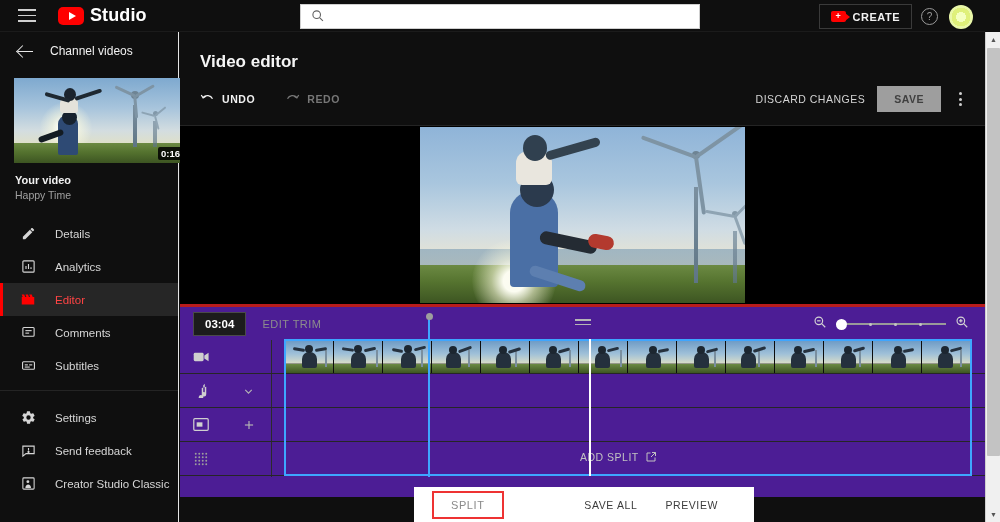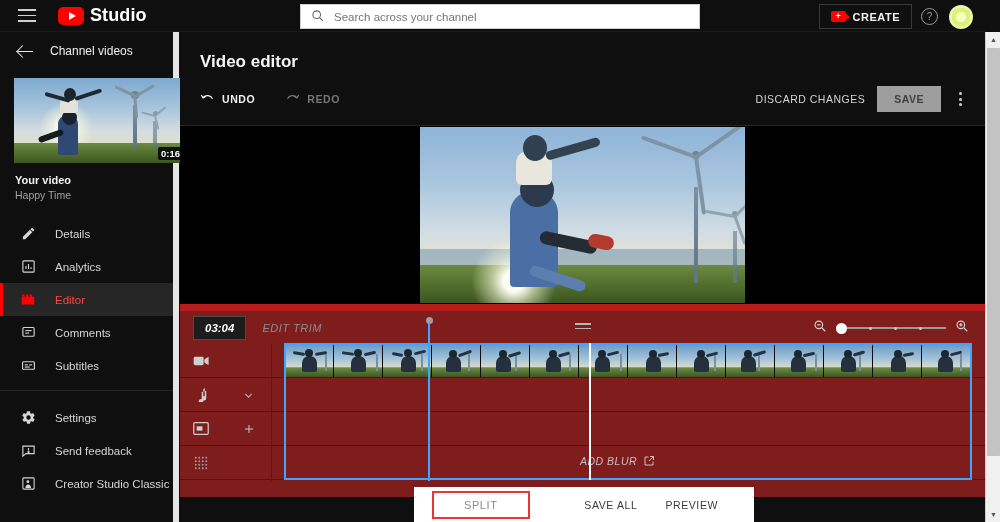--- a/index.html
+++ b/index.html
@@ -50,21 +50,21 @@
   .create-label { color:#f1f1f1; font-size:11px; font-weight:bold; letter-spacing:.5px; }
   .help-ic { position:absolute; right:47px; top:8px; width:17px; height:17px;
     border:1.4px solid #9a9a9a; border-radius:50%; color:#9a9a9a; font-size:10px;
     display:flex; align-items:center; justify-content:center; cursor:pointer; }
   .avatar { position:absolute; right:12px; top:5px; width:24px; height:24px;
     border-radius:50%; background: radial-gradient(circle at 50% 50%, #f4ffc0 0 30%, #dff07a 30% 55%, #e9f7a8 55% 75%, #cfe46a 75% 100%);
     cursor:pointer; }
 
   
   .sidebar { position:absolute; top:32px; left:0; width:179px; height:490px;
-    background:#0f0f0f; border-right:6px solid #e5e5e5; }
+    background:#0f0f0f; border-right:1px solid #e5e5e5; }
   .back-row { display:flex; align-items:center; height:38px; padding-left:18px; cursor:pointer; }
   .back-arrow { width:16px; height:16px; position:relative; }
   .back-arrow::before { content:""; position:absolute; left:0; top:7.5px; width:15px; height:1.5px; background:#e8e8e8; }
   .back-arrow::after { content:""; position:absolute; left:0; top:3.5px; width:8px; height:8px;
     border-left:1.5px solid #e8e8e8; border-bottom:1.5px solid #e8e8e8; transform:rotate(45deg); }
   .back-label { color:#f1f1f1; font-size:12px; margin-left:16px; }
 
   .thumb { position:relative; margin:8px 14px 0 14px; width:172px; height:85px;
     overflow:hidden; background:#101820; }
   .thumb-badge { position:absolute; right:3px; bottom:3px; background:rgba(0,0,0,.85);
@@ -132,22 +132,22 @@
   .shoe { position:absolute; left:168px; bottom:54px; width:26px; height:14px;
     background:#b33a2e; border-radius:7px; transform:rotate(10deg); }
   .adult-arm { position:absolute; left:110px; bottom:28px; width:58px; height:11px;
     background:#5d7fb0; border-radius:6px; transform:rotate(18deg); transform-origin:left center; }
   .turbine { position:absolute; }
   .t-mast { position:absolute; bottom:0; width:4px; background:linear-gradient(to bottom,#7b90a0,#5e7585); left:50%; margin-left:-2px; }
   .t-hub { position:absolute; width:8px; height:8px; border-radius:50%; background:#6e8494; left:50%; margin-left:-4px; top:0; }
   .t-blade { position:absolute; left:50%; top:4px; background:#7e94a4; border-radius:2px; transform-origin:0 50%; }
 
   
-  .timeline { position:relative; width:805px; height:193px; background:#7f1d1d;
-    border-top:7px solid #b91c1c;font-style:italic; }
+  .timeline { position:relative; width:805px; height:193px; background:#4c1d95;
+    border-top:3px solid #b91c1c; }
   .tl-controls { position:relative; height:33px; display:flex; align-items:center; }
   .time-box { margin-left:13px; border:1px solid #4a4a4a; background:#1c1c1c;
     color:#fff; font-size:11.5px; font-weight:bold; padding:5px 11px; }
   .edit-trim { color:#8d8d8d; font-size:11px; letter-spacing:.5px; margin-left:16px; cursor:pointer; }
   .eq-handle { position:absolute; left:395px; top:12px; width:16px; display:flex;
     flex-direction:column; gap:3px; cursor:grab; }
   .eq-handle i { display:block; height:1.6px; background:#b6b6b6; }
   .zoom-ctl { position:absolute; right:16px; top:8px; display:flex; align-items:center; gap:9px; }
   .zoom-track { position:relative; width:110px; height:16px; display:flex; align-items:center; }
   .zoom-line { position:absolute; left:0; right:0; height:1.6px; background:#9a9a9a; }
@@ -187,21 +187,21 @@
     background:#9e9e9e; left:-2.5px; top:-4px; }
   .splitline { position:absolute; width:2px; background:#ffffff; }
   .xbtn { position:absolute; width:15px; height:15px; border-radius:50%;
     border:1.5px solid #fff; color:#fff; font-size:9px; display:flex;
     align-items:center; justify-content:center; background:#161616; cursor:pointer; z-index:5; }
 
   
   .popbar { position:absolute; left:414px; top:487px; width:340px; height:35px;
     background:#fff; display:flex; align-items:center; z-index:40; }
   .split-btn { margin-left:20px; color:#8a8a8a; font-size:11px; letter-spacing:.6px;
-    padding:6px 30px; cursor:pointer; }
+    padding:6px 17px; cursor:pointer; }
   .hl { outline:2px solid #ee3333; }
   .pop-right { margin-left:auto; display:flex; align-items:center; gap:28px; margin-right:36px; }
   .pop-right div { color:#3c3c3c; font-size:10.5px; letter-spacing:.6px; cursor:pointer; }
 
   
   .scrollbar { position:absolute; right:0; top:32px; width:15px; height:490px;
     background:#f0f0f0; border-left:1px solid #d0d0d0; }
   .sb-arrow { width:15px; height:15px; display:flex; align-items:center; justify-content:center;
     color:#555; font-size:7px; cursor:pointer; }
   .sb-thumb { position:absolute; left:1px; top:16px; width:13px; height:408px;
@@ -224,21 +224,20 @@
       <div class="studio-word">Studio</div>
     </div>
 
     <div class="searchbox">
       <span class="mag">
         <svg width="13" height="13" viewBox="0 0 24 24" fill="none" stroke="#606060" stroke-width="2">
           <circle cx="10.5" cy="10.5" r="7"></circle>
             <line x1="15.8" y1="15.8" x2="22" y2="22"></line>
         </svg>
       </span>
-      <input class="search-input" type="text" placeholder="Search across your channel" style="">
     </div>
 
     <div class="create-btn">
       <span class="cam-icon">
           <span>+</span>
         </span>
       <span class="create-label">CREATE</span>
     </div>
     <div class="help-ic">?</div>
     <div class="avatar"></div>
@@ -645,21 +644,21 @@
                 <circle cx="6" cy="10" r="1.1"></circle>
                 <circle cx="10" cy="10" r="1.1"></circle>
                 <circle cx="14" cy="10" r="1.1"></circle>
               <circle cx="2" cy="14" r="1.1"></circle>
                 <circle cx="6" cy="14" r="1.1"></circle>
                 <circle cx="10" cy="14" r="1.1"></circle>
                 <circle cx="14" cy="14" r="1.1"></circle>
             </svg>
           </span>
           <div class="addblur">
-            <span>ADD BLUR</span>
+            <span>ADD SPLIT</span>
             <svg width="12" height="12" viewBox="0 0 24 24" fill="none" stroke="#c2c2c2" stroke-width="2">
               <path d="M4 4h7M4 4v16h16v-7"></path>
                 <polyline points="14,3 21,3 21,10"></polyline>
                 <line x1="21" y1="3" x2="12" y2="12"></line>
             </svg>
           </div>
         </div>
 
         <div class="selbox" style="left:104px; top:-1px; width:688px; height:137px;"></div>
 

